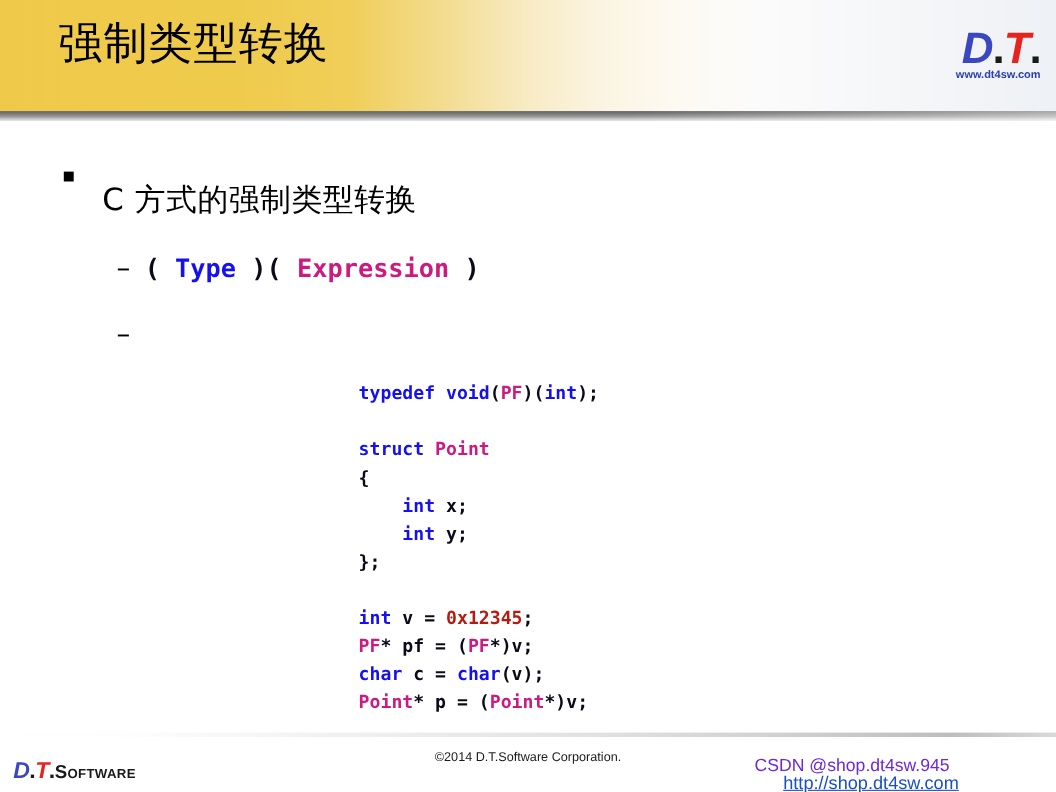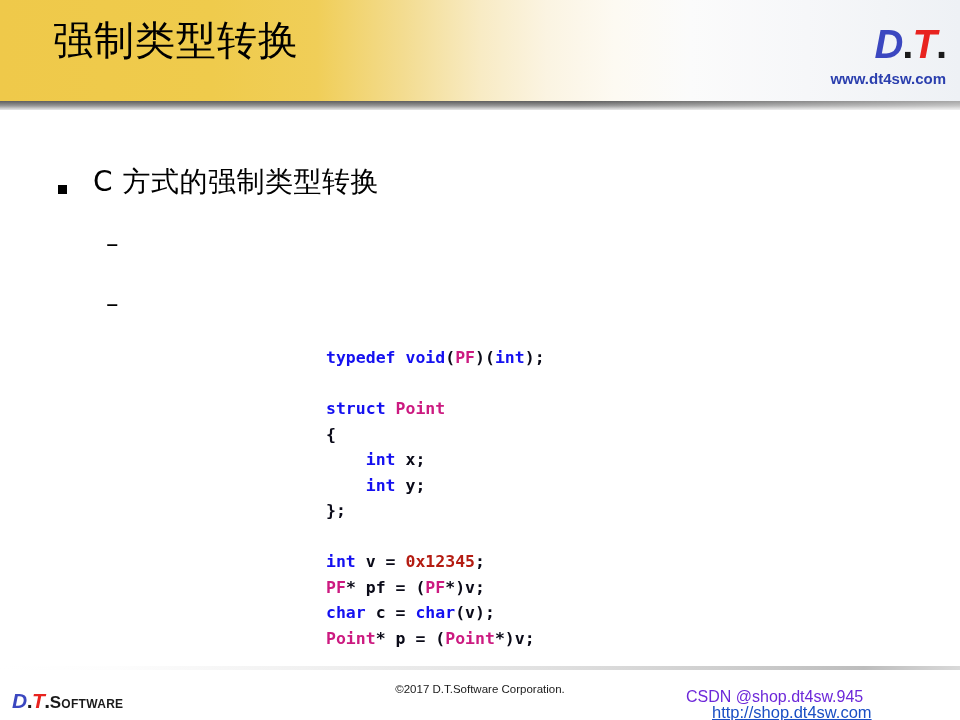--- a/index.html
+++ b/index.html
@@ -44,32 +44,31 @@
   }
   .brand-mark {
     font-family:"Liberation Sans","DejaVu Sans",sans-serif;
     font-size:40px; font-weight:bold; font-style:italic;
     letter-spacing:-1px; white-space:nowrap;
   }
   .brand-mark .b-d { color:#3b47c0; }
   .brand-mark .b-t { color:#e8231f; }
   .brand-mark .b-dot { color:#1a1a1a; font-style:normal; }
   .brand-url {
-    margin-top:7px;
-    font-size:15px; font-weight:bold; color:#2b3fae;
+    font-size:10px; font-weight:bold; color:#2b3fae;
     letter-spacing:0px; white-space:nowrap;
     font-family:"Liberation Sans","DejaVu Sans",sans-serif;
   }
 
   
   .content { position:absolute; left:0; top:110px; width:960px; height:555px; }
 
   .bullet-l1 {
     position:absolute; left:58px; top:53px;
-    display:flex; align-items:flex-end;
+    display:flex; align-items:flex-start;
     font-size:28px; color:#000;
     font-family:"DejaVu Sans","Liberation Sans",sans-serif;
   }
   .bullet-l1 .marker {
     width:9px; height:9px; background:#000;
     display:inline-block; margin-right:26px;
     position:relative; top:-7px; flex:none;
   }
   .bullet-l1 .text { letter-spacing:0.5px; }
 
@@ -167,37 +166,38 @@
 
 <div class="content">
 
   <div class="bullet-l1">
     <span class="marker"></span>
     <span class="text">C 方式的强制类型转换</span>
   </div>
 
   <div class="bullet-l2 row-a">
     <span class="dash">–</span>
+    <span class="tokens"><span style="color: rgb(10, 10, 24);">( </span><span style="color: rgb(20, 16, 240);">Type</span><span style="color: rgb(10, 10, 24);"> )( </span><span style="color: rgb(204, 26, 128);">Expression</span><span style="color: rgb(10, 10, 24);"> )</span></span>
   </div>
 
   <div class="bullet-l2 row-b">
     <span class="dash">–</span>
   </div>
 
   <div class="code"><div class="line"><span style="color: rgb(20, 16, 240);">typedef void</span><span style="color: rgb(10, 10, 24);">(</span><span style="color: rgb(204, 26, 128);">PF</span><span style="color: rgb(10, 10, 24);">)(</span><span style="color: rgb(20, 16, 240);">int</span><span style="color: rgb(10, 10, 24);">);</span></div><div class="line blank">&nbsp;</div><div class="line"><span style="color: rgb(20, 16, 240);">struct </span><span style="color: rgb(204, 26, 128);">Point</span></div><div class="line"><span style="color: rgb(10, 10, 24);">{</span></div><div class="line"><span style="color: rgb(10, 10, 24);">    </span><span style="color: rgb(20, 16, 240);">int</span><span style="color: rgb(10, 10, 24);"> x;</span></div><div class="line"><span style="color: rgb(10, 10, 24);">    </span><span style="color: rgb(20, 16, 240);">int</span><span style="color: rgb(10, 10, 24);"> y;</span></div><div class="line"><span style="color: rgb(10, 10, 24);">};</span></div><div class="line blank">&nbsp;</div><div class="line"><span style="color: rgb(20, 16, 240);">int</span><span style="color: rgb(10, 10, 24);"> v = </span><span style="color: rgb(180, 28, 18);">0x12345</span><span style="color: rgb(10, 10, 24);">;</span></div><div class="line"><span style="color: rgb(204, 26, 128);">PF</span><span style="color: rgb(10, 10, 24);">* pf = (</span><span style="color: rgb(204, 26, 128);">PF</span><span style="color: rgb(10, 10, 24);">*)v;</span></div><div class="line"><span style="color: rgb(20, 16, 240);">char</span><span style="color: rgb(10, 10, 24);"> c = </span><span style="color: rgb(20, 16, 240);">char</span><span style="color: rgb(10, 10, 24);">(v);</span></div><div class="line"><span style="color: rgb(204, 26, 128);">Point</span><span style="color: rgb(10, 10, 24);">* p = (</span><span style="color: rgb(204, 26, 128);">Point</span><span style="color: rgb(10, 10, 24);">*)v;</span></div></div>
 
 </div>
 
 <div class="footer-rule"></div>
 <div class="footer">
 
   <div class="footer-logo"><span class="fl-mark"><span class="fl-d">D</span><span class="fl-dot">.</span><span class="fl-t">T</span><span class="fl-dot">.</span></span><span class="fl-word">Software</span></div>
 
   <div class="footer-copy">
-    <span>©2017 D.T.Software Corporation.</span>
+    <span>©2014 D.T.Software Corporation.</span>
   </div>
 
   <div class="footer-right">
     <span class="watermark">CSDN @shop.dt4sw.945</span>
     <a class="footer-link" href="#">http://shop.dt4sw.com</a>
   </div>
 
 </div>
 
 </body></html>

